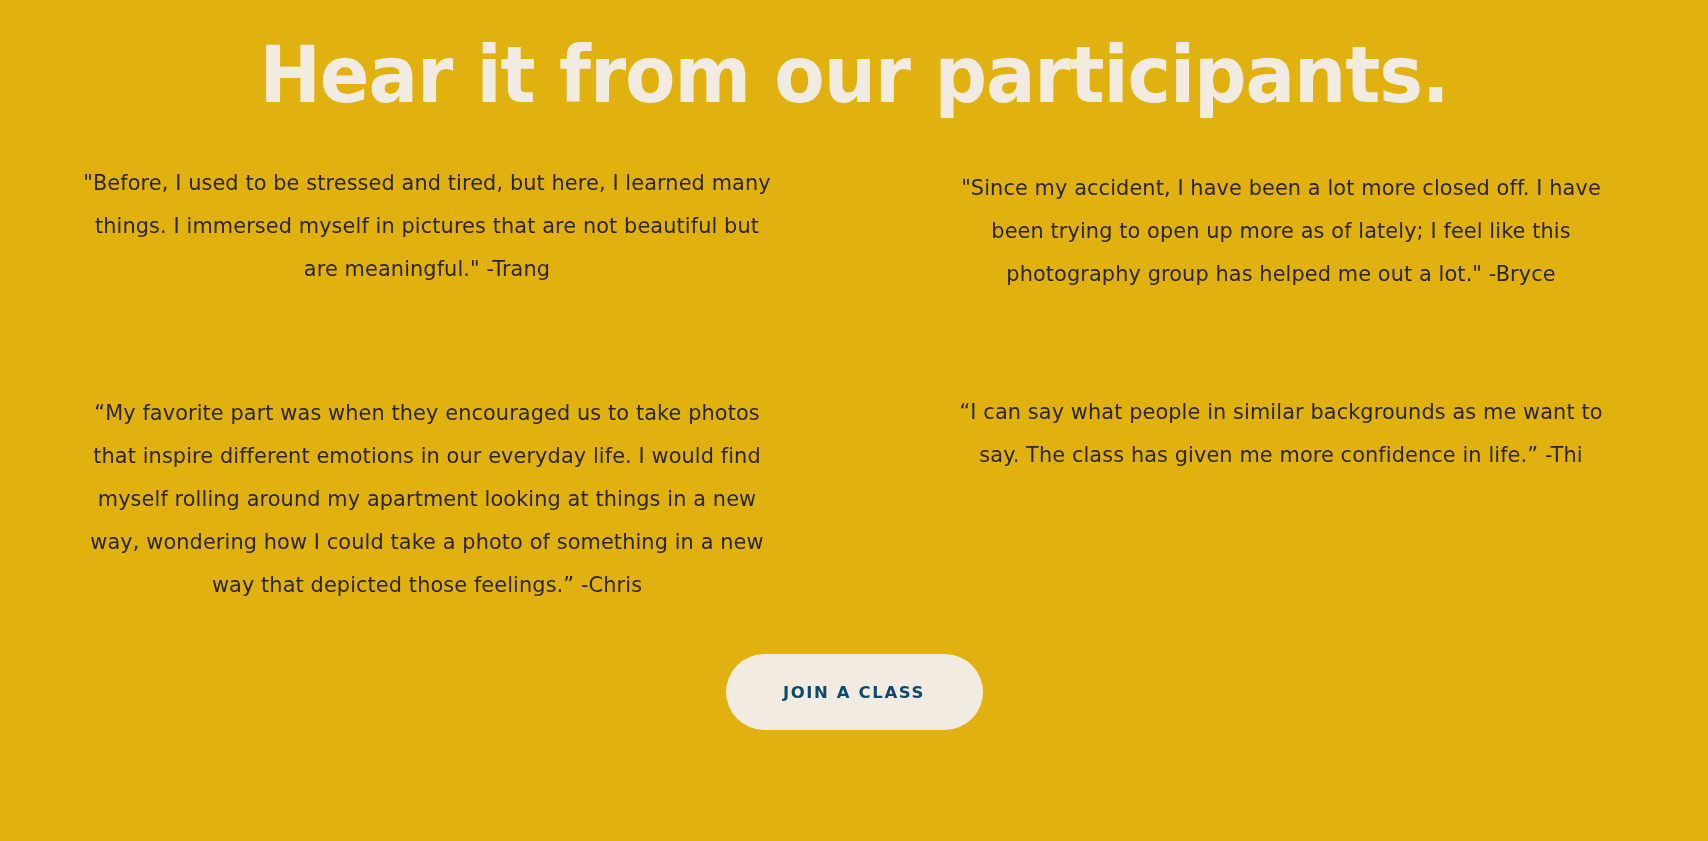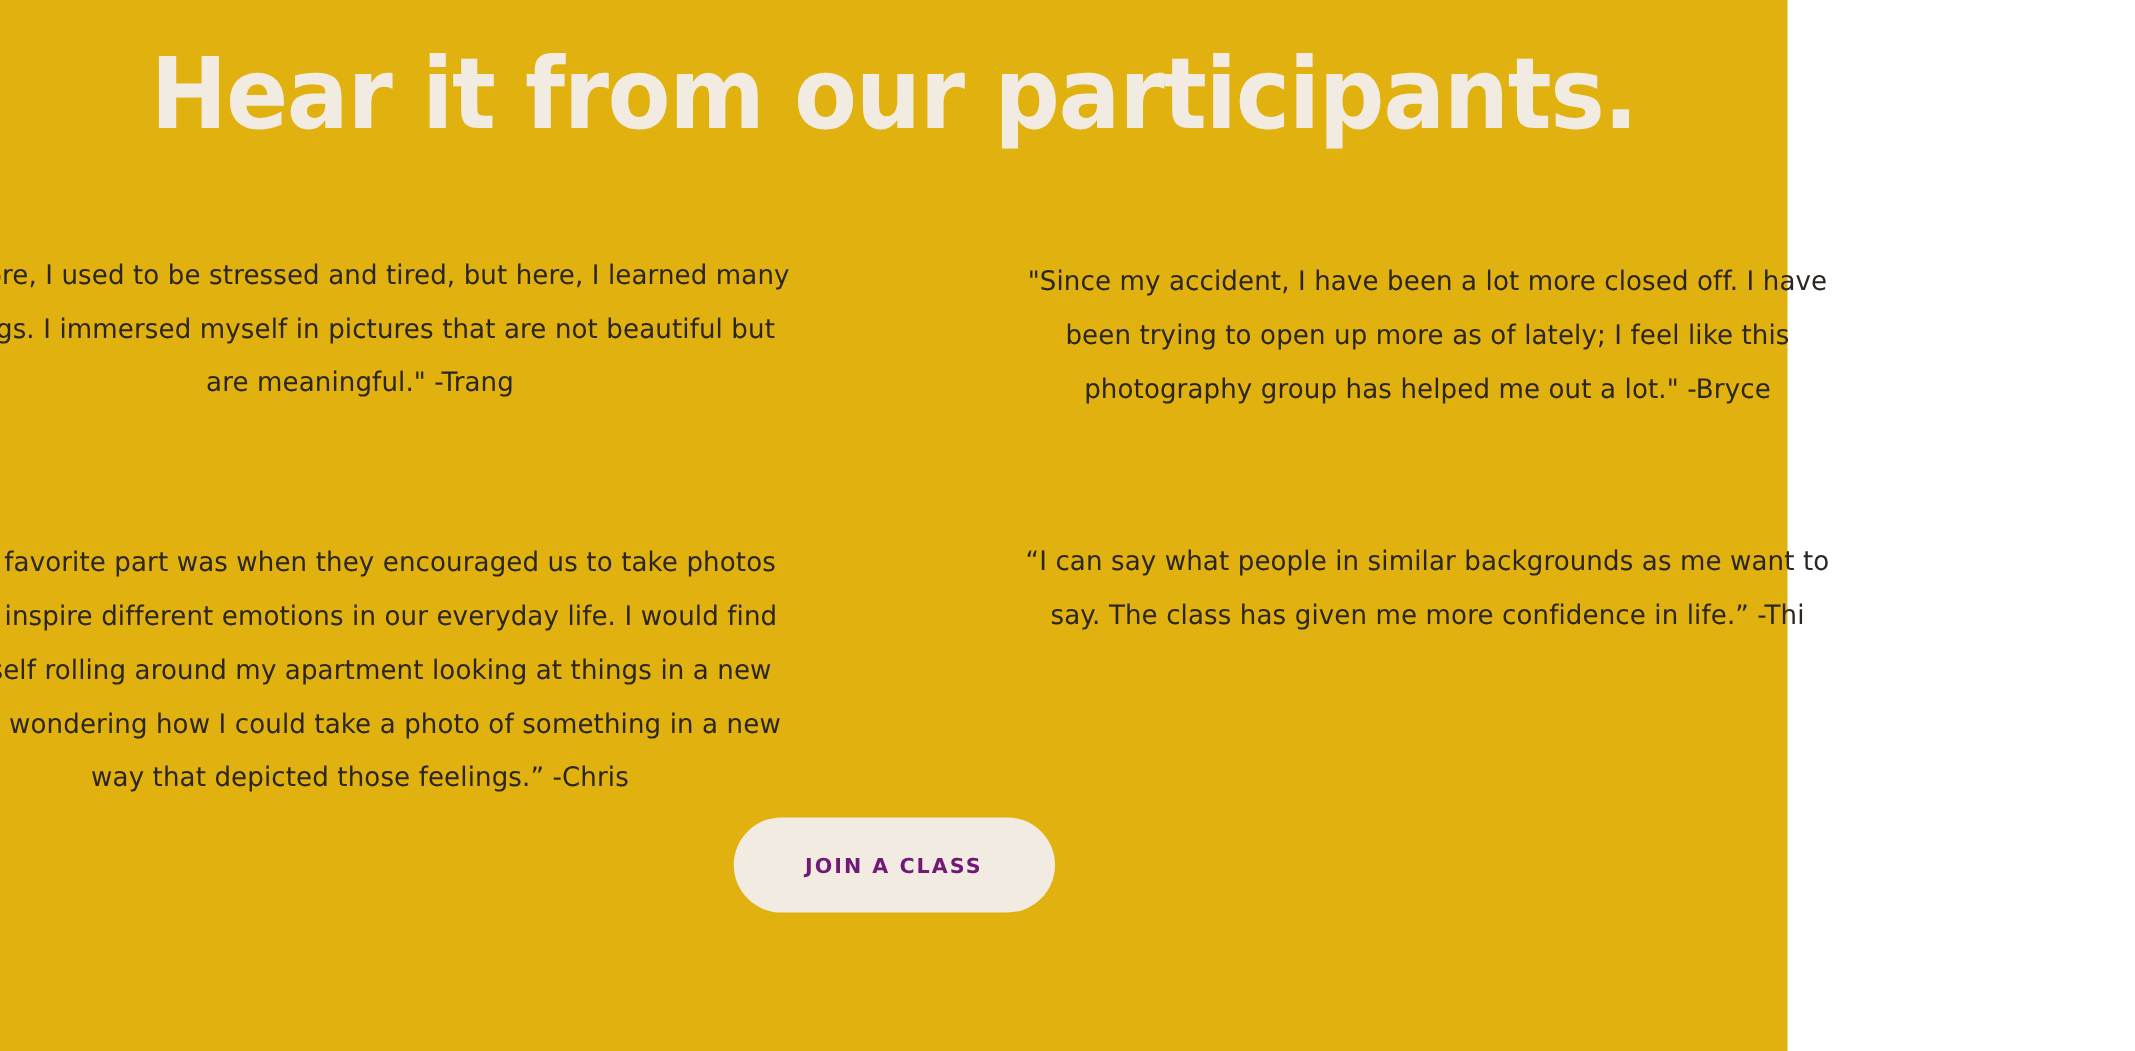--- a/index.html
+++ b/index.html
@@ -7,29 +7,28 @@
     padding: 0;
   }
   body {
     width: 1708px;
     height: 841px;
     overflow: hidden;
     font-family: "Liberation Sans", sans-serif;
   }
 
   .testimonial-section {
-    width: 1430px;
+    width: 1708px;
     height: 841px;
     background: #E0B10F;
     box-sizing: border-box;
     display: flex;
     flex-direction: column;
     align-items: center;
     position: relative;
-    gap: 38px;
   }
 
   .section-heading {
     color: #F2EBE1;
     font-family: "DejaVu Sans", "Liberation Sans", sans-serif;
     font-weight: bold;
     font-size: 79px;
     line-height: 1.0;
     letter-spacing: -1.2px;
     text-align: center;
@@ -79,21 +78,21 @@
     position: absolute;
     left: 0;
     right: 0;
     top: 654px;
     display: flex;
     justify-content: center;
   }
 
   .cta-button {
     background: #F2EBE1;
-    color: #701a75;
+    color: #0c4a6e;
     border: none;
     border-radius: 999px;
     width: 257px;
     height: 76px;
     font-family: "DejaVu Sans", "Liberation Sans", sans-serif;
     font-size: 16.5px;
     font-weight: bold;
     letter-spacing: 1.6px;
     cursor: pointer;
     display: flex;

